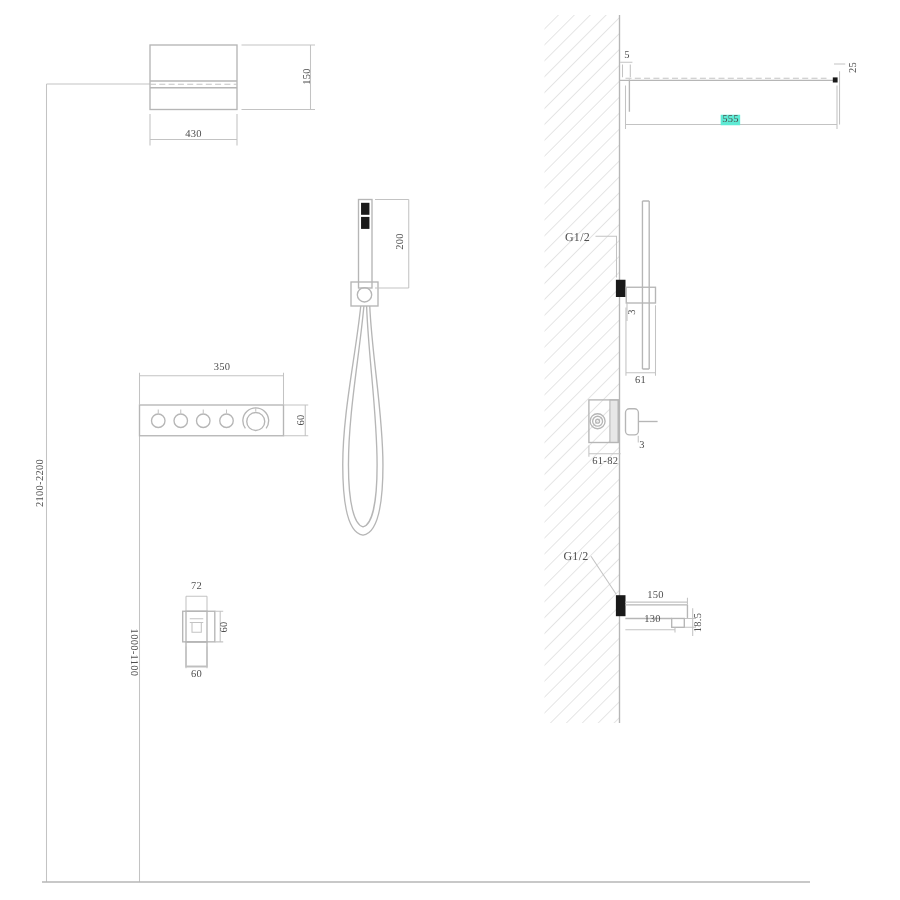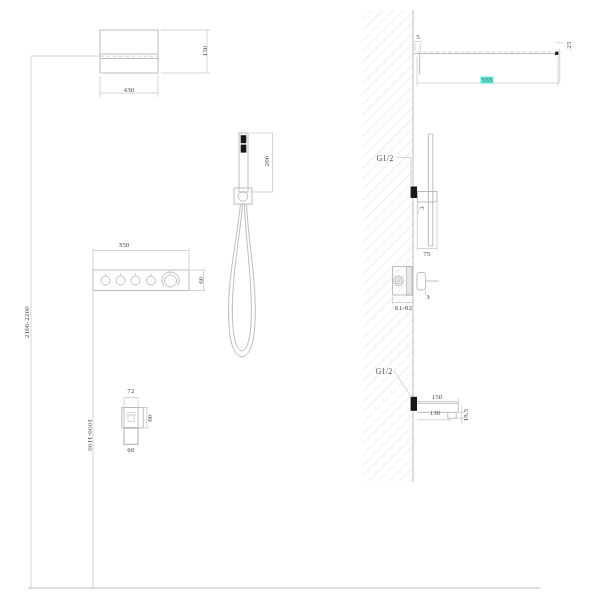--- a/index.html
+++ b/index.html
@@ -153,34 +153,34 @@
       <path class="dl" d="M416.9,419.8 H450 M450,418.4 V421.6"></path>
     </g>
     <g>
       <path class="dl" d="M456.4,412.3 H464 M456.4,418.2 H464 M461.8,405.5 V424"></path>
     </g>
   </svg>
 
   <div class="dim" style="left:129px;top:90px">430</div>
   <div class="dim rot" style="left:205px;top:51px">150</div>
   <div class="dim rot" style="left:267px;top:161px">200</div>
-  <div class="dim" style="left:124px;top:245px">350</div>
+  <div class="dim" style="left:148px;top:245px">350</div>
   <div class="dim rot" style="left:201px;top:280px">60</div>
   <div class="dim rot" style="left:27px;top:322px">2100-2200</div>
   <div class="dim rotcw" style="left:89px;top:435px">1000-1100</div>
   <div class="dim" style="left:131px;top:391px">72</div>
   <div class="dim rot" style="left:150px;top:417.5px">60</div>
   <div class="dim" style="left:131px;top:449.5px">60</div>
 
   <div class="dim" style="left:418px;top:37px">5</div>
   <div class="dim rot" style="left:568.5px;top:44.5px">25</div>
   <div class="dim bg" style="left:487px;top:79.5px">555</div>
   <div class="dim g12" style="left:385px;top:157.5px">G1/2</div>
   <div class="dim rot" style="left:421.5px;top:207.5px">3</div>
-  <div class="dim" style="left:427px;top:253.5px">75</div>
+  <div class="dim" style="left:427px;top:253.5px">61</div>
   <div class="dim" style="left:403.5px;top:308px">61-82</div>
   <div class="dim" style="left:428px;top:296.5px">3</div>
   <div class="dim g12" style="left:384px;top:371px">G1/2</div>
   <div class="dim" style="left:437px;top:397px">150</div>
   <div class="dim" style="left:435px;top:413px">130</div>
   <div class="dim rot" style="left:466px;top:415px">18.5</div>
 
 </div>
 
 </body></html>

